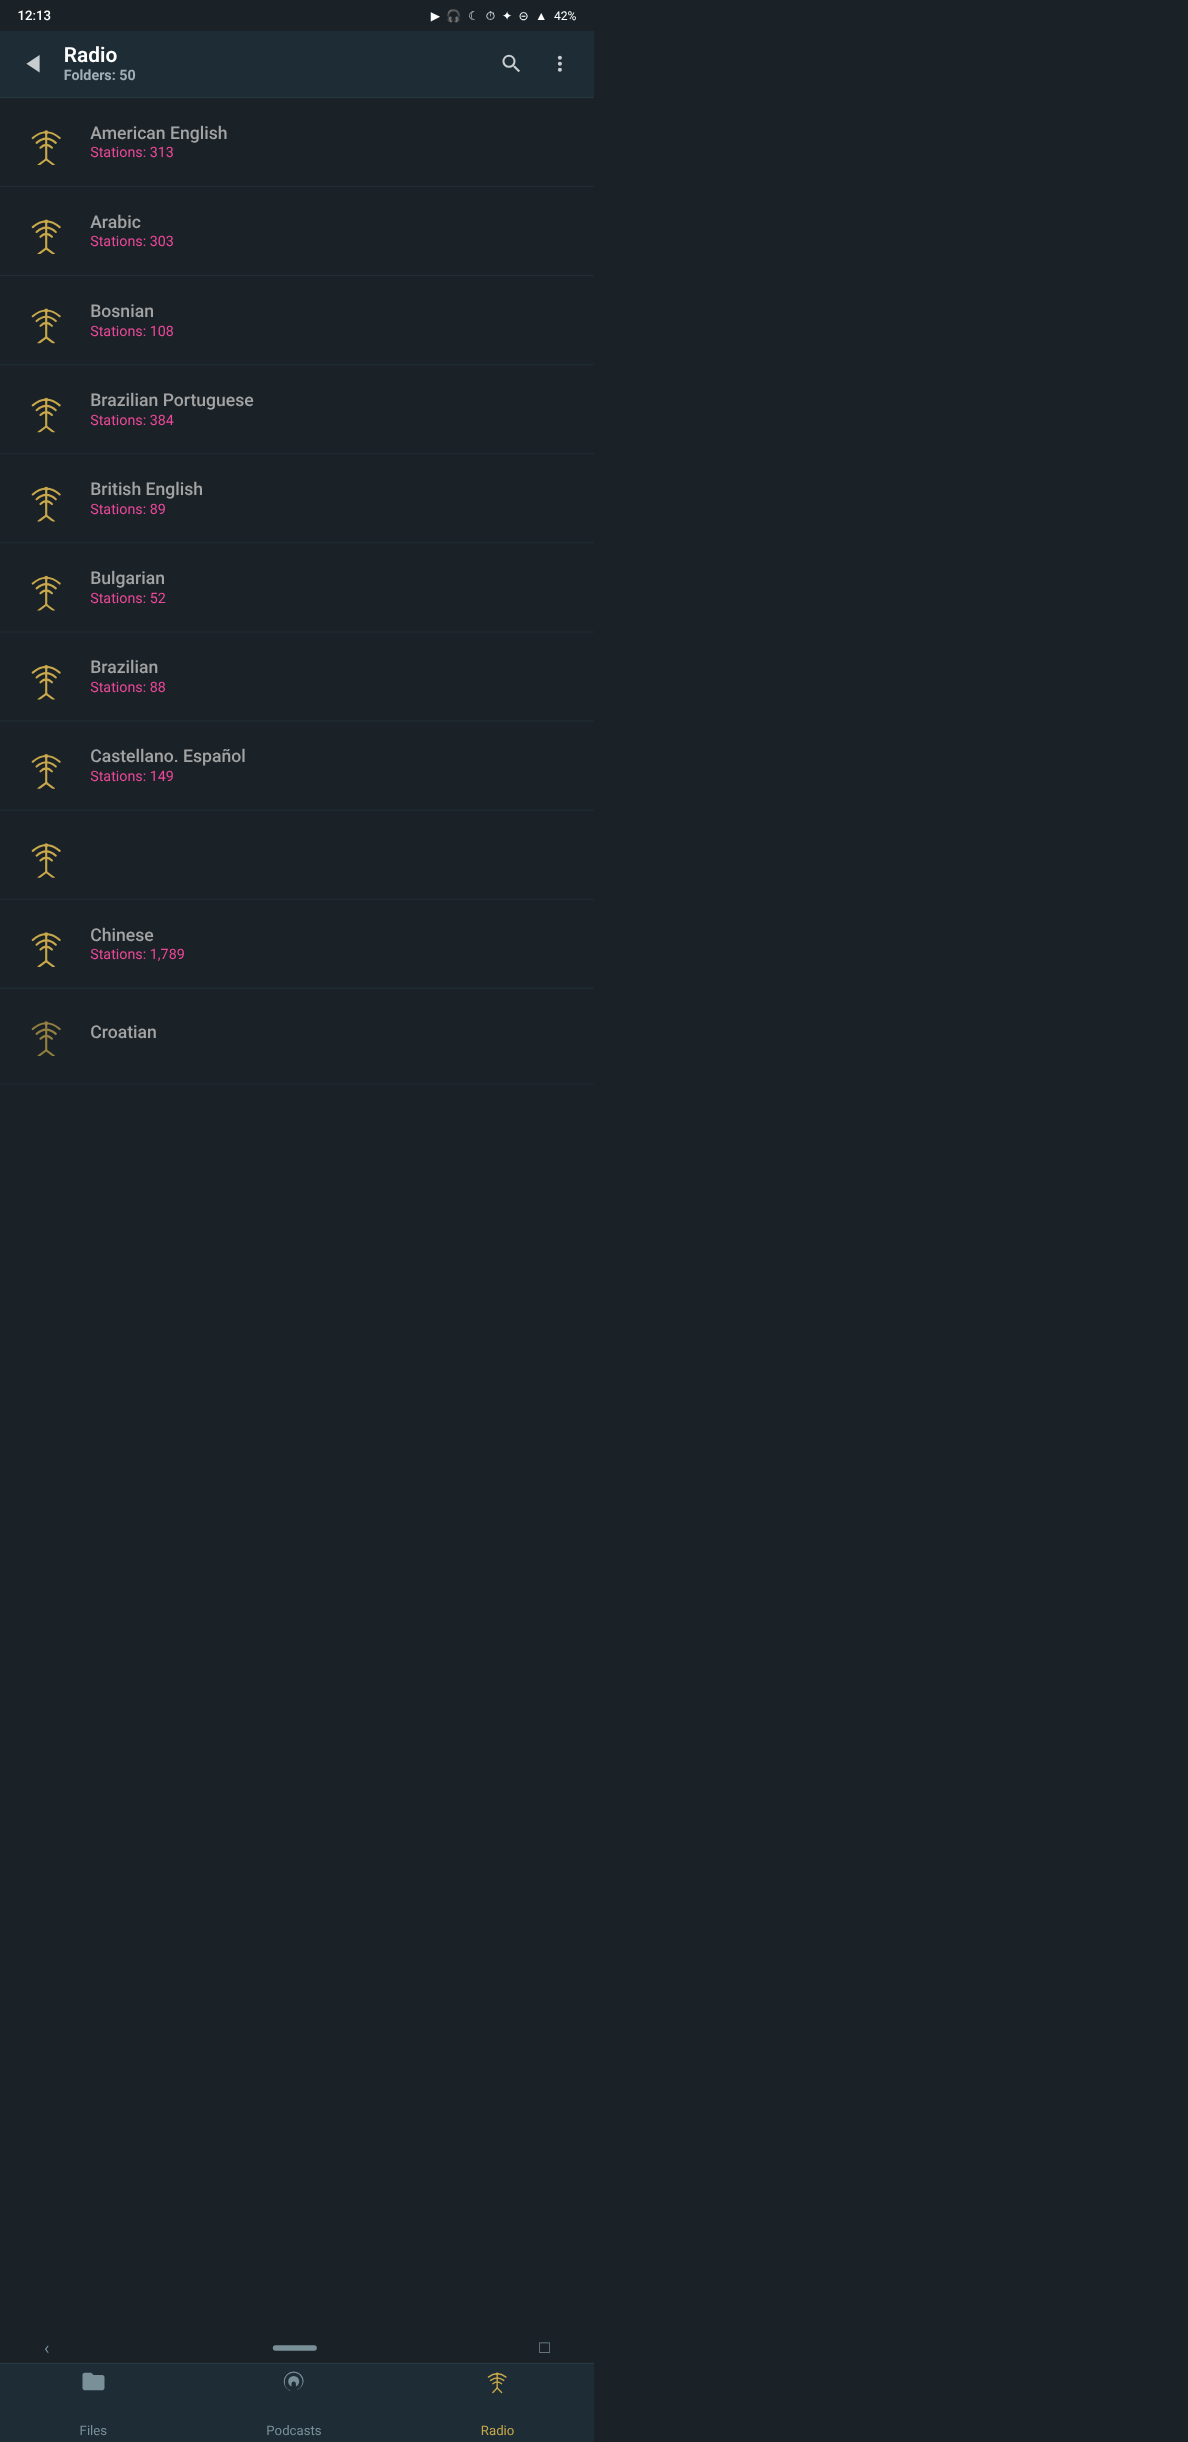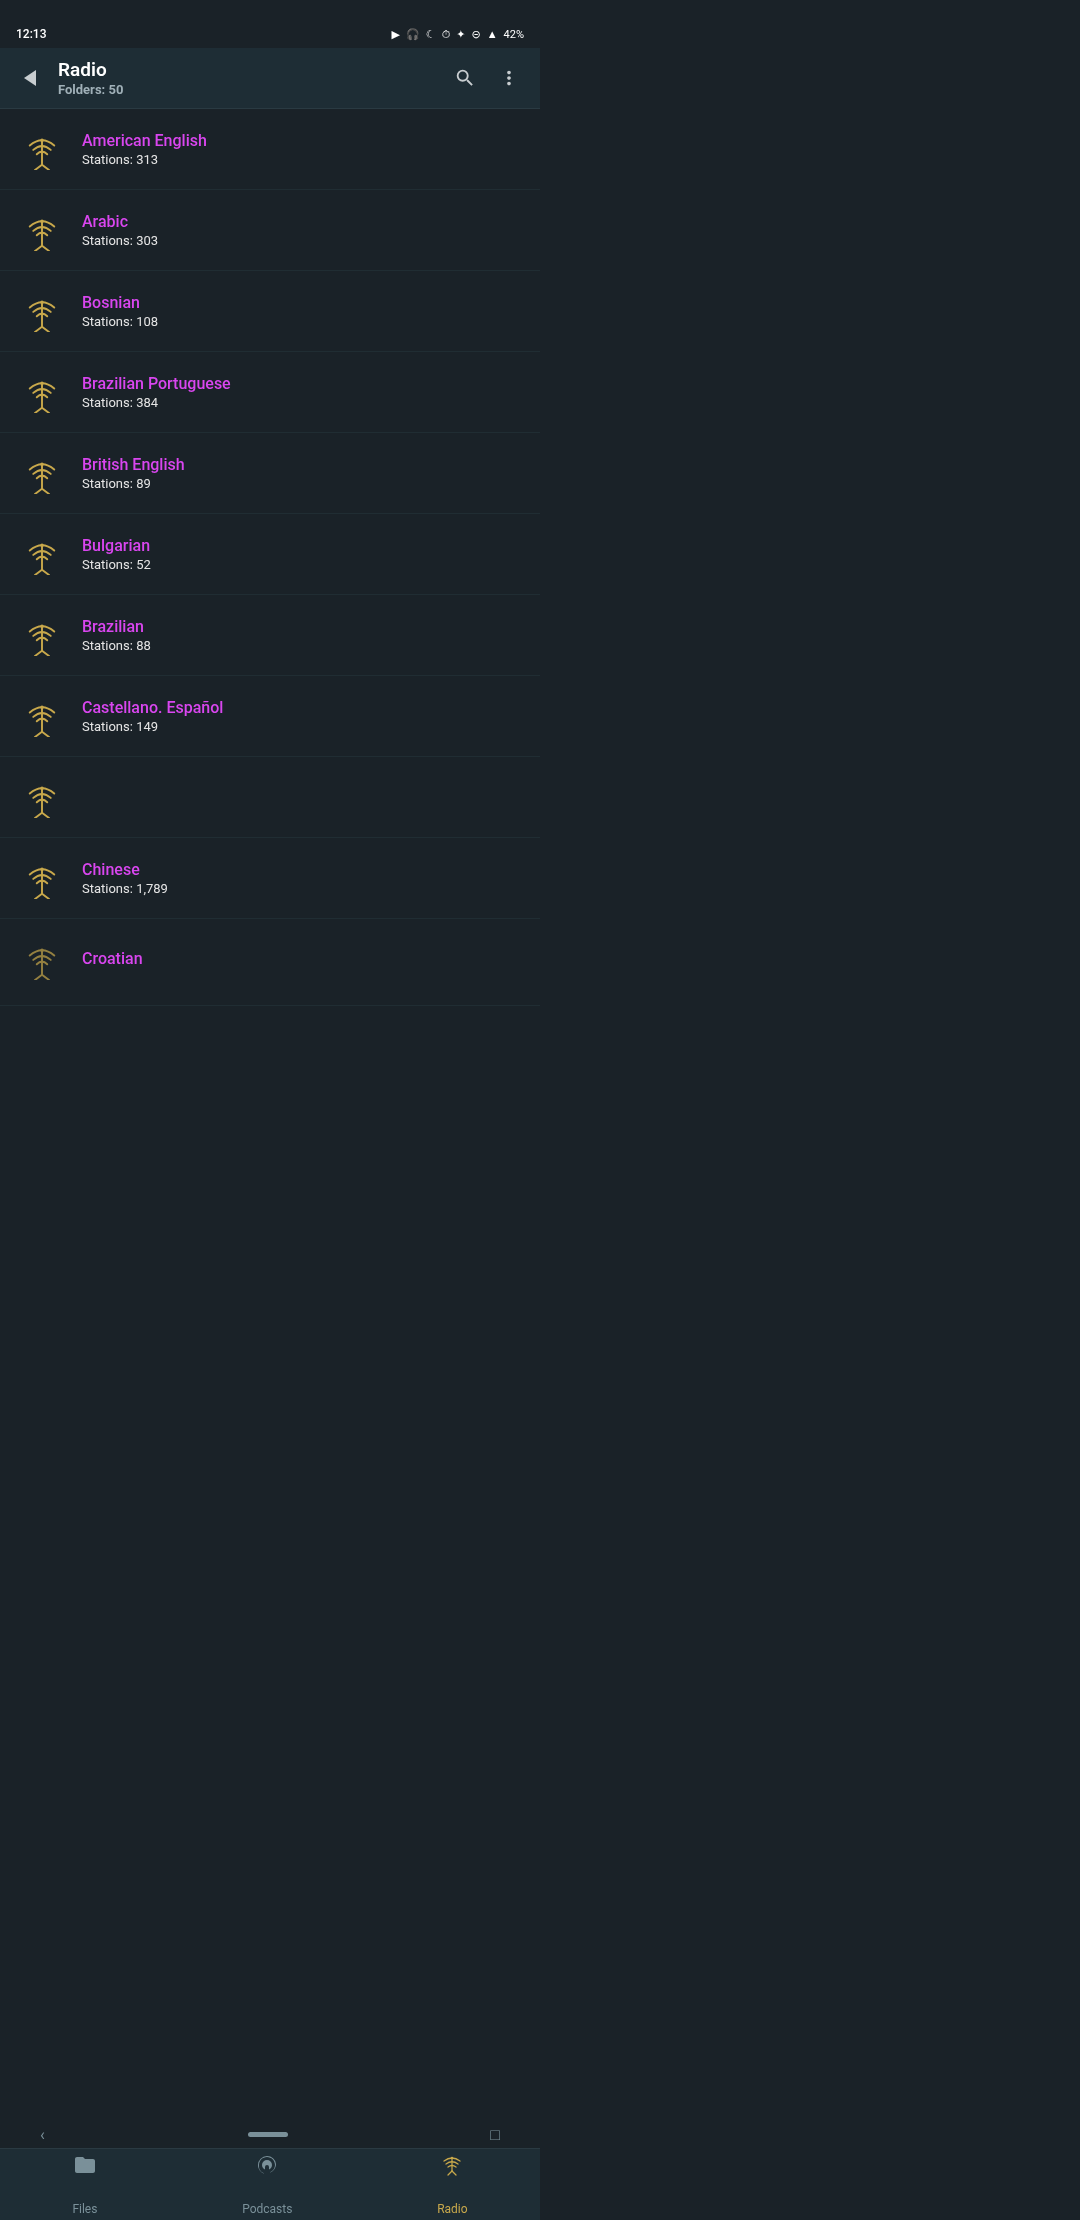--- a/index.html
+++ b/index.html
@@ -15,21 +15,20 @@
     }
 
     
     .status-bar {
       display: flex;
       justify-content: space-between;
       align-items: center;
       padding: 6px 16px;
       height: 28px;
       background: #1a2228;
-      margin-top: 20px;
     }
     .status-time {
       font-size: 12px;
       color: #fff;
       font-weight: 500;
     }
     .status-icons {
       display: flex;
       align-items: center;
       gap: 6px;
@@ -124,27 +123,27 @@
       display: flex;
       align-items: center;
       justify-content: center;
       margin-right: 14px;
     }
     .folder-info {
       flex: 1;
     }
     .folder-name {
       font-size: 16px;
-      color: #d946ef;
+      color: #a3a3a3;
       font-weight: 500;
       margin-bottom: 2px;
     }
     .folder-stations {
       font-size: 13px;
-      color: #e5e5e5;
+      color: #ec4899;
     }
 
     
     .radio-tower-svg {
       width: 42px;
       height: 42px;
     }
 
     
     .bottom-nav {

